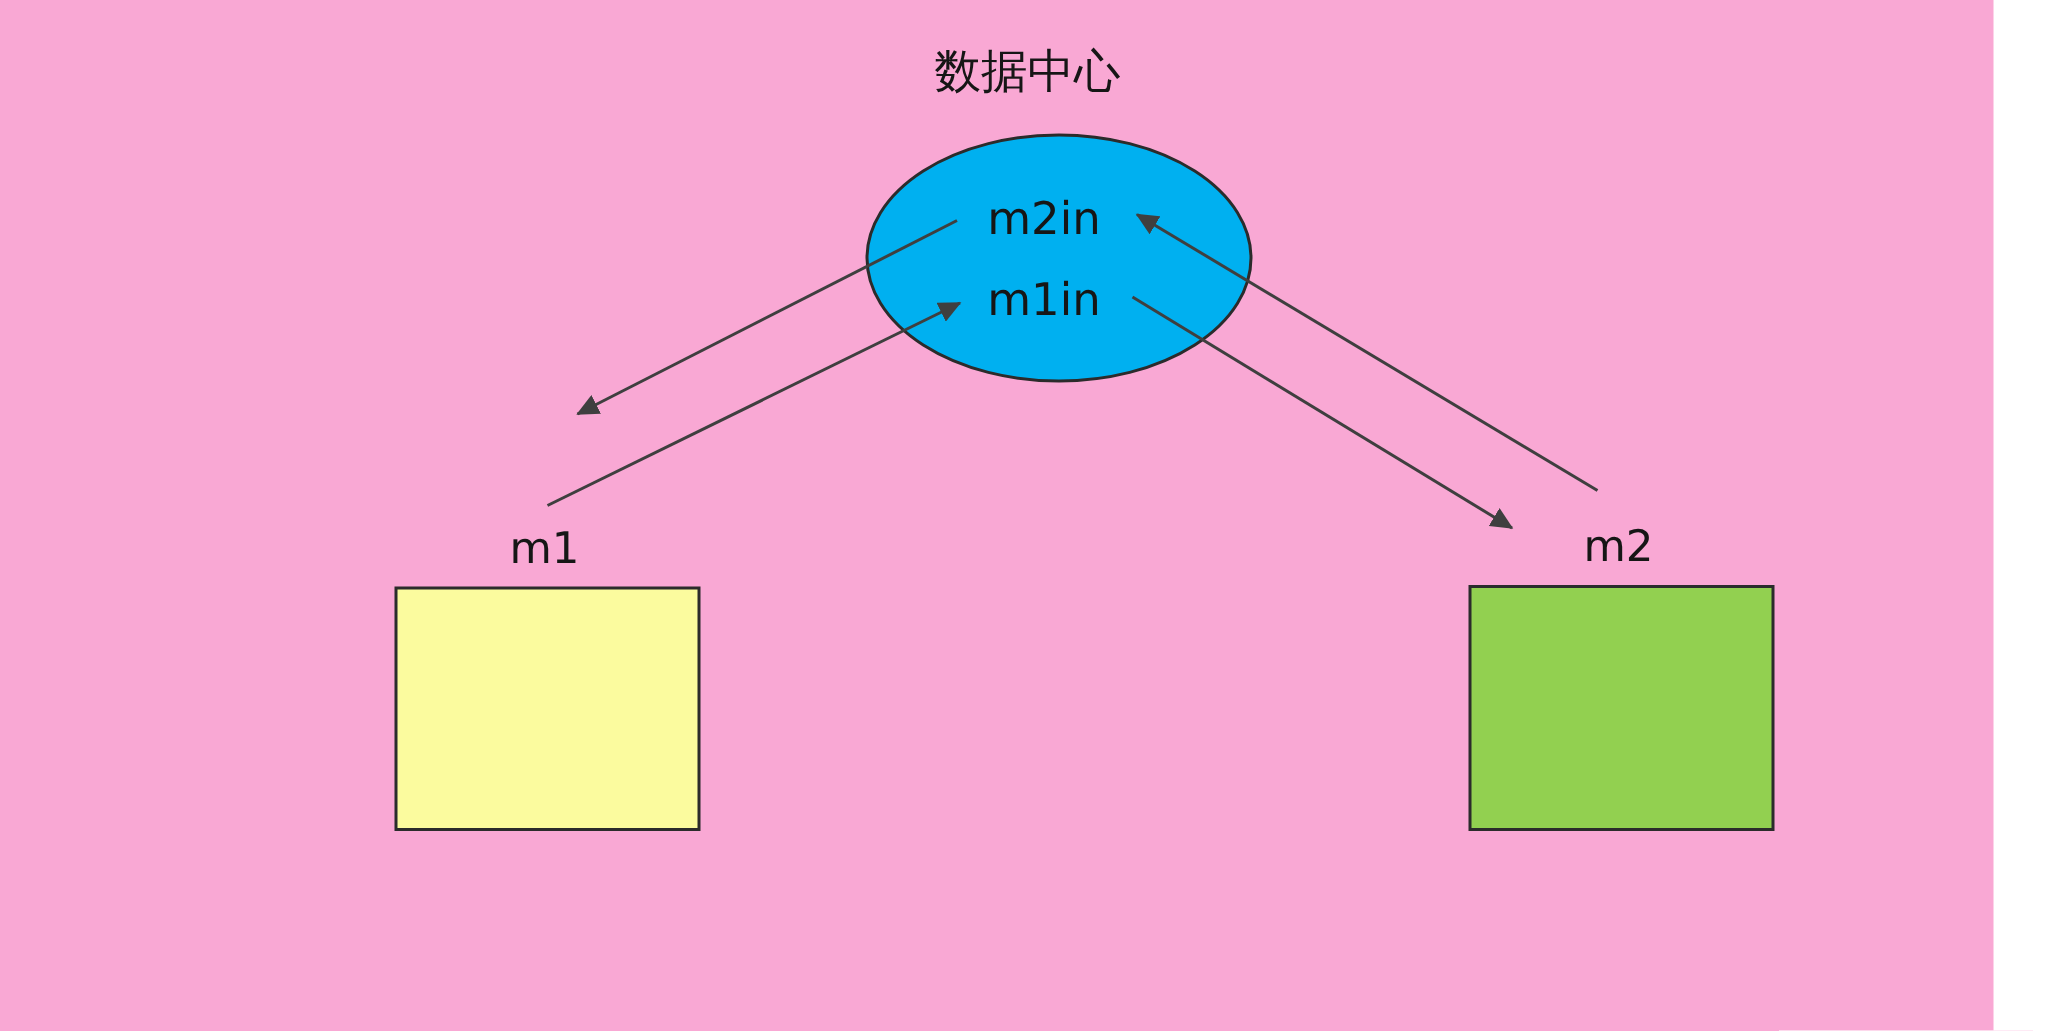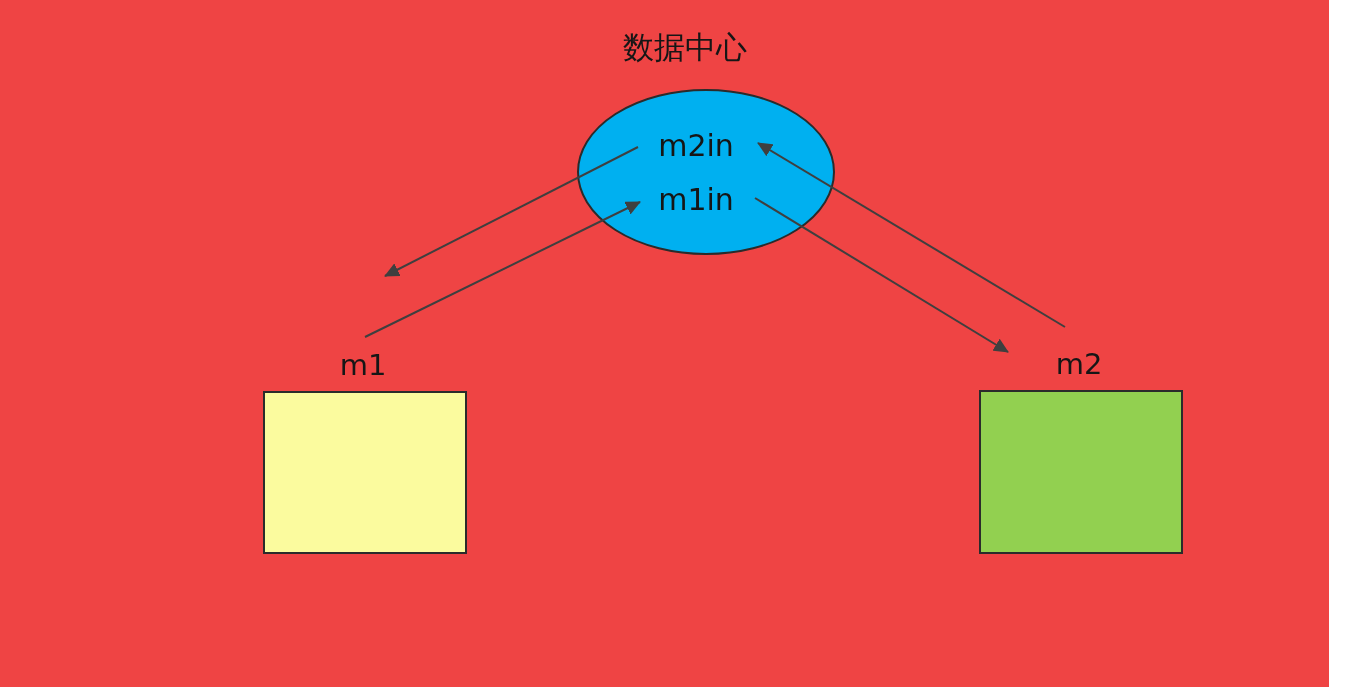--- a/index.html
+++ b/index.html
@@ -8,21 +8,21 @@
     background: #ffffff;
     width: 1371px;
     height: 687px;
     overflow: hidden;
     font-family: "DejaVu Sans", "Liberation Sans", sans-serif;
   }
   #stage {
     position: relative;
     width: 1329px;
     height: 687px;
-    background: #ef4444;
+    background: #f9a8d4;
   }
   svg { display: block; }
   text {
     fill: #161616;
     font-family: "DejaVu Sans", "Liberation Sans", sans-serif;
   }
   .title-text   { font-size: 31px; }
   .port-text    { font-size: 30px; }
   .node-text    { font-size: 29px; }
   .shape        { stroke: #2b2b2b; stroke-width: 2px; }

